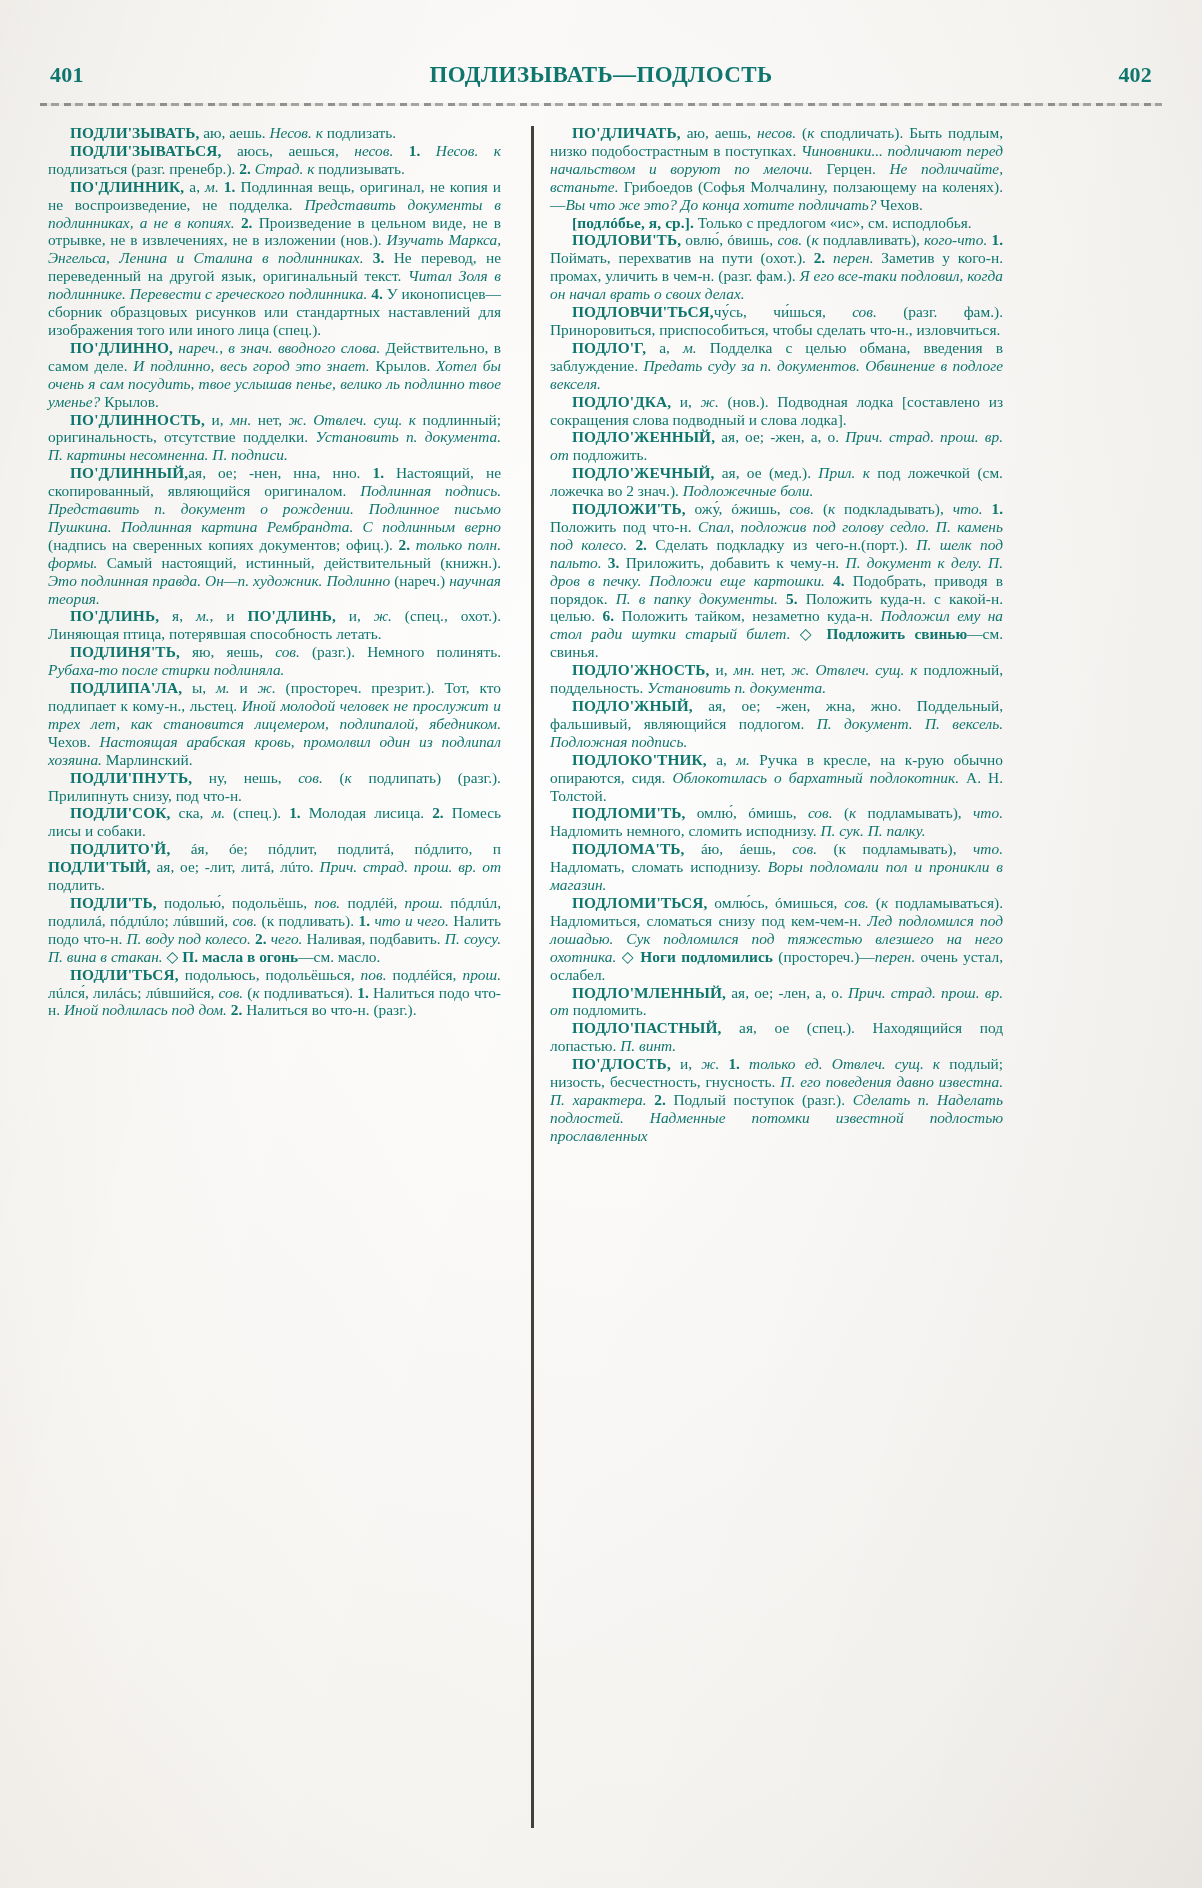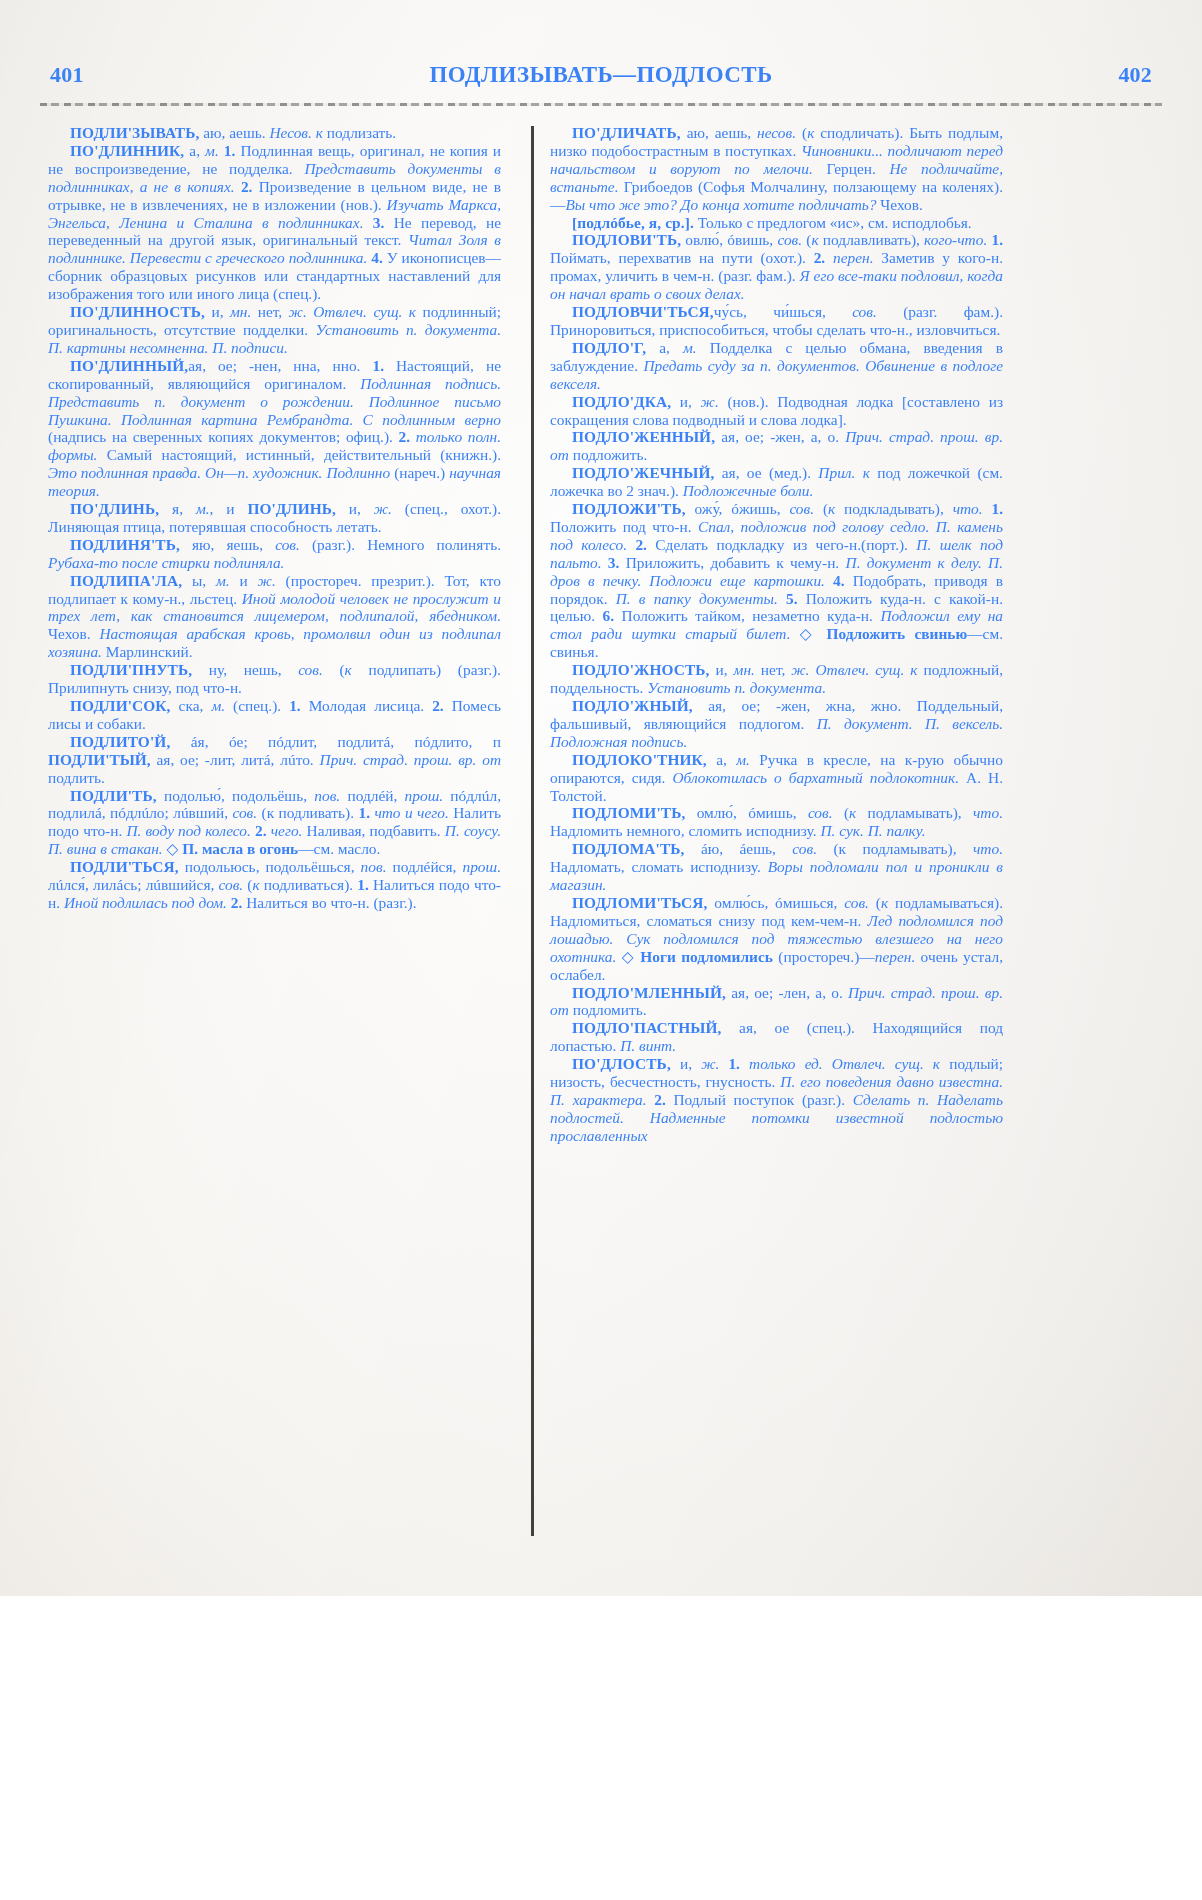--- a/index.html
+++ b/index.html
@@ -3,24 +3,24 @@
 <meta charset="utf-8">
 <style>
   html, body {
     margin: 0;
     padding: 0;
     background: #ffffff;
   }
   .page {
     position: relative;
     width: 1202px;
-    height: 1596px;
+    height: 1888px;
     background: #fbfaf8;
     font-family: "Liberation Serif", "DejaVu Serif", serif;
-    color: #3b82f6;
+    color: #0f766e;
     overflow: hidden;
   }
   
   .paper-tint {
     position: absolute;
     inset: 0;
     background:
       linear-gradient(105deg, rgba(0,0,0,0.018) 0%, rgba(0,0,0,0) 28%, rgba(0,0,0,0.012) 62%, rgba(0,0,0,0.03) 100%),
       radial-gradient(ellipse at 50% 40%, #ffffff 0%, #f7f5f2 72%, #efece7 100%);
     pointer-events: none;
@@ -108,21 +108,23 @@
   <div class="runhead">
     <span class="folio">401</span>
     <span class="title">ПОДЛИЗЫВАТЬ—ПОДЛОСТЬ</span>
     <span class="folio">402</span>
   </div>
   <div class="rule"></div>
 
   <div class="columns">
     <div class="col col-left" id="col-left">
         <p class="entry"><span class="hw">ПОДЛИ'ЗЫВАТЬ,</span><span> аю, аешь. <i>Несов.</i> <i>к</i> подлизать.</span></p>
+        <p class="entry"><span class="hw">ПОДЛИ'ЗЫВАТЬСЯ,</span><span> аюсь, аешься, <i>несов.</i> <b>1.</b> <i>Несов.</i> <i>к</i> подлизаться (разг. пренебр.). <b>2.</b> <i>Страд.</i> <i>к</i> подлизывать.</span></p>
         <p class="entry"><span class="hw">ПО'ДЛИННИК,</span><span> а, <i>м.</i> <b>1.</b> Подлинная вещь, оригинал, не копия и не воспроизведение, не подделка. <i>Представить документы в подлинниках, а не в копиях.</i> <b>2.</b> Произведение в цельном виде, не в отрывке, не в извлечениях, не в изложении (нов.). <i>Изучать Маркса, Энгельса, Ленина и Сталина в подлинниках.</i> <b>3.</b> Не перевод, не переведенный на другой язык, оригинальный текст. <i>Читал Золя в подлиннике. Перевести с греческого подлинника.</i> <b>4.</b> У иконописцев—сборник образцовых рисунков или стандартных наставлений для изображения того или иного лица (спец.).</span></p>
+        <p class="entry"><span class="hw">ПО'ДЛИННО,</span><span> <i>нареч., в знач. вводного слова.</i> Действительно, в самом деле. <i>И подлинно, весь город это знает.</i> Крылов. <i>Хотел бы очень я сам посудить, твое услышав пенье, велико ль подлинно твое уменье?</i> Крылов.</span></p>
         <p class="entry"><span class="hw">ПО'ДЛИННОСТЬ,</span><span> и, <i>мн.</i> нет, <i>ж. Отвлеч. сущ. к</i> подлинный; оригинальность, отсутствие подделки. <i>Установить п. документа. П. картины несомненна. П. подписи.</i></span></p>
         <p class="entry"><span class="hw">ПО'ДЛИННЫЙ,</span><span>ая, ое; -нен, нна, нно. <b>1.</b> Настоящий, не скопированный, являющийся оригиналом. <i>Подлинная подпись. Представить п. документ о рождении. Подлинное письмо Пушкина. Подлинная картина Рембрандта. С подлинным верно</i> (надпись на сверенных копиях документов; офиц.). <b>2.</b> <i>только полн. формы.</i> Самый настоящий, истинный, действительный (книжн.). <i>Это подлинная правда. Он—п. художник. Подлинно</i> (нареч.) <i>научная теория.</i></span></p>
         <p class="entry"><span class="hw">ПО'ДЛИНЬ,</span><span> я, <i>м.</i>, и <b>ПО'ДЛИНЬ,</b> и, <i>ж.</i> (спец., охот.). Линяющая птица, потерявшая способность летать.</span></p>
         <p class="entry"><span class="hw">ПОДЛИНЯ'ТЬ,</span><span> яю, яешь, <i>сов.</i> (разг.). Немного полинять. <i>Рубаха-то после стирки подлиняла.</i></span></p>
         <p class="entry"><span class="hw">ПОДЛИПА'ЛА,</span><span> ы, <i>м.</i> и <i>ж.</i> (простореч. презрит.). Тот, кто подлипает к кому-н., льстец. <i>Иной молодой человек не прослужит и трех лет, как становится лицемером, подлипалой, ябедником.</i> Чехов. <i>Настоящая арабская кровь, промолвил один из подлипал хозяина.</i> Марлинский.</span></p>
         <p class="entry"><span class="hw">ПОДЛИ'ПНУТЬ,</span><span> ну, нешь, <i>сов.</i> (<i>к</i> подлипать) (разг.). Прилипнуть снизу, под что-н.</span></p>
         <p class="entry"><span class="hw">ПОДЛИ'СОК,</span><span> ска, <i>м.</i> (спец.). <b>1.</b> Молодая лисица. <b>2.</b> Помесь лисы и собаки.</span></p>
         <p class="entry"><span class="hw">ПОДЛИТО'Й,</span><span> áя, óе; пóдлит, подлитá, пóдлито, п <b>ПОДЛИ'ТЫЙ,</b> ая, ое; -лит, литá, лúто. <i>Прич. страд. прош. вр. от</i> подлить.</span></p>
         <p class="entry"><span class="hw">ПОДЛИ'ТЬ,</span><span> подолью́, подольёшь, <i>пов.</i> подлéй, <i>прош.</i> пóдлúл, подлилá, пóдлúло; лúвший, <i>сов.</i> (к подливать). <b>1.</b> <i>что и чего.</i> Налить подо что-н. <i>П. воду под колесо.</i> <b>2.</b> <i>чего.</i> Наливая, подбавить. <i>П. соусу. П. вина в стакан.</i> ◇ <b>П. масла в огонь</b>—см. масло.</span></p>
         <p class="entry"><span class="hw">ПОДЛИ'ТЬСЯ,</span><span> подольюсь, подольёшься, <i>пов.</i> подлéйся, <i>прош.</i> лúлся́, лилáсь; лúвшийся, <i>сов.</i> (<i>к</i> подливаться). <b>1.</b> Налиться подо что-н. <i>Иной подлилась под дом.</i> <b>2.</b> Налиться во что-н. (разг.).</span></p>

